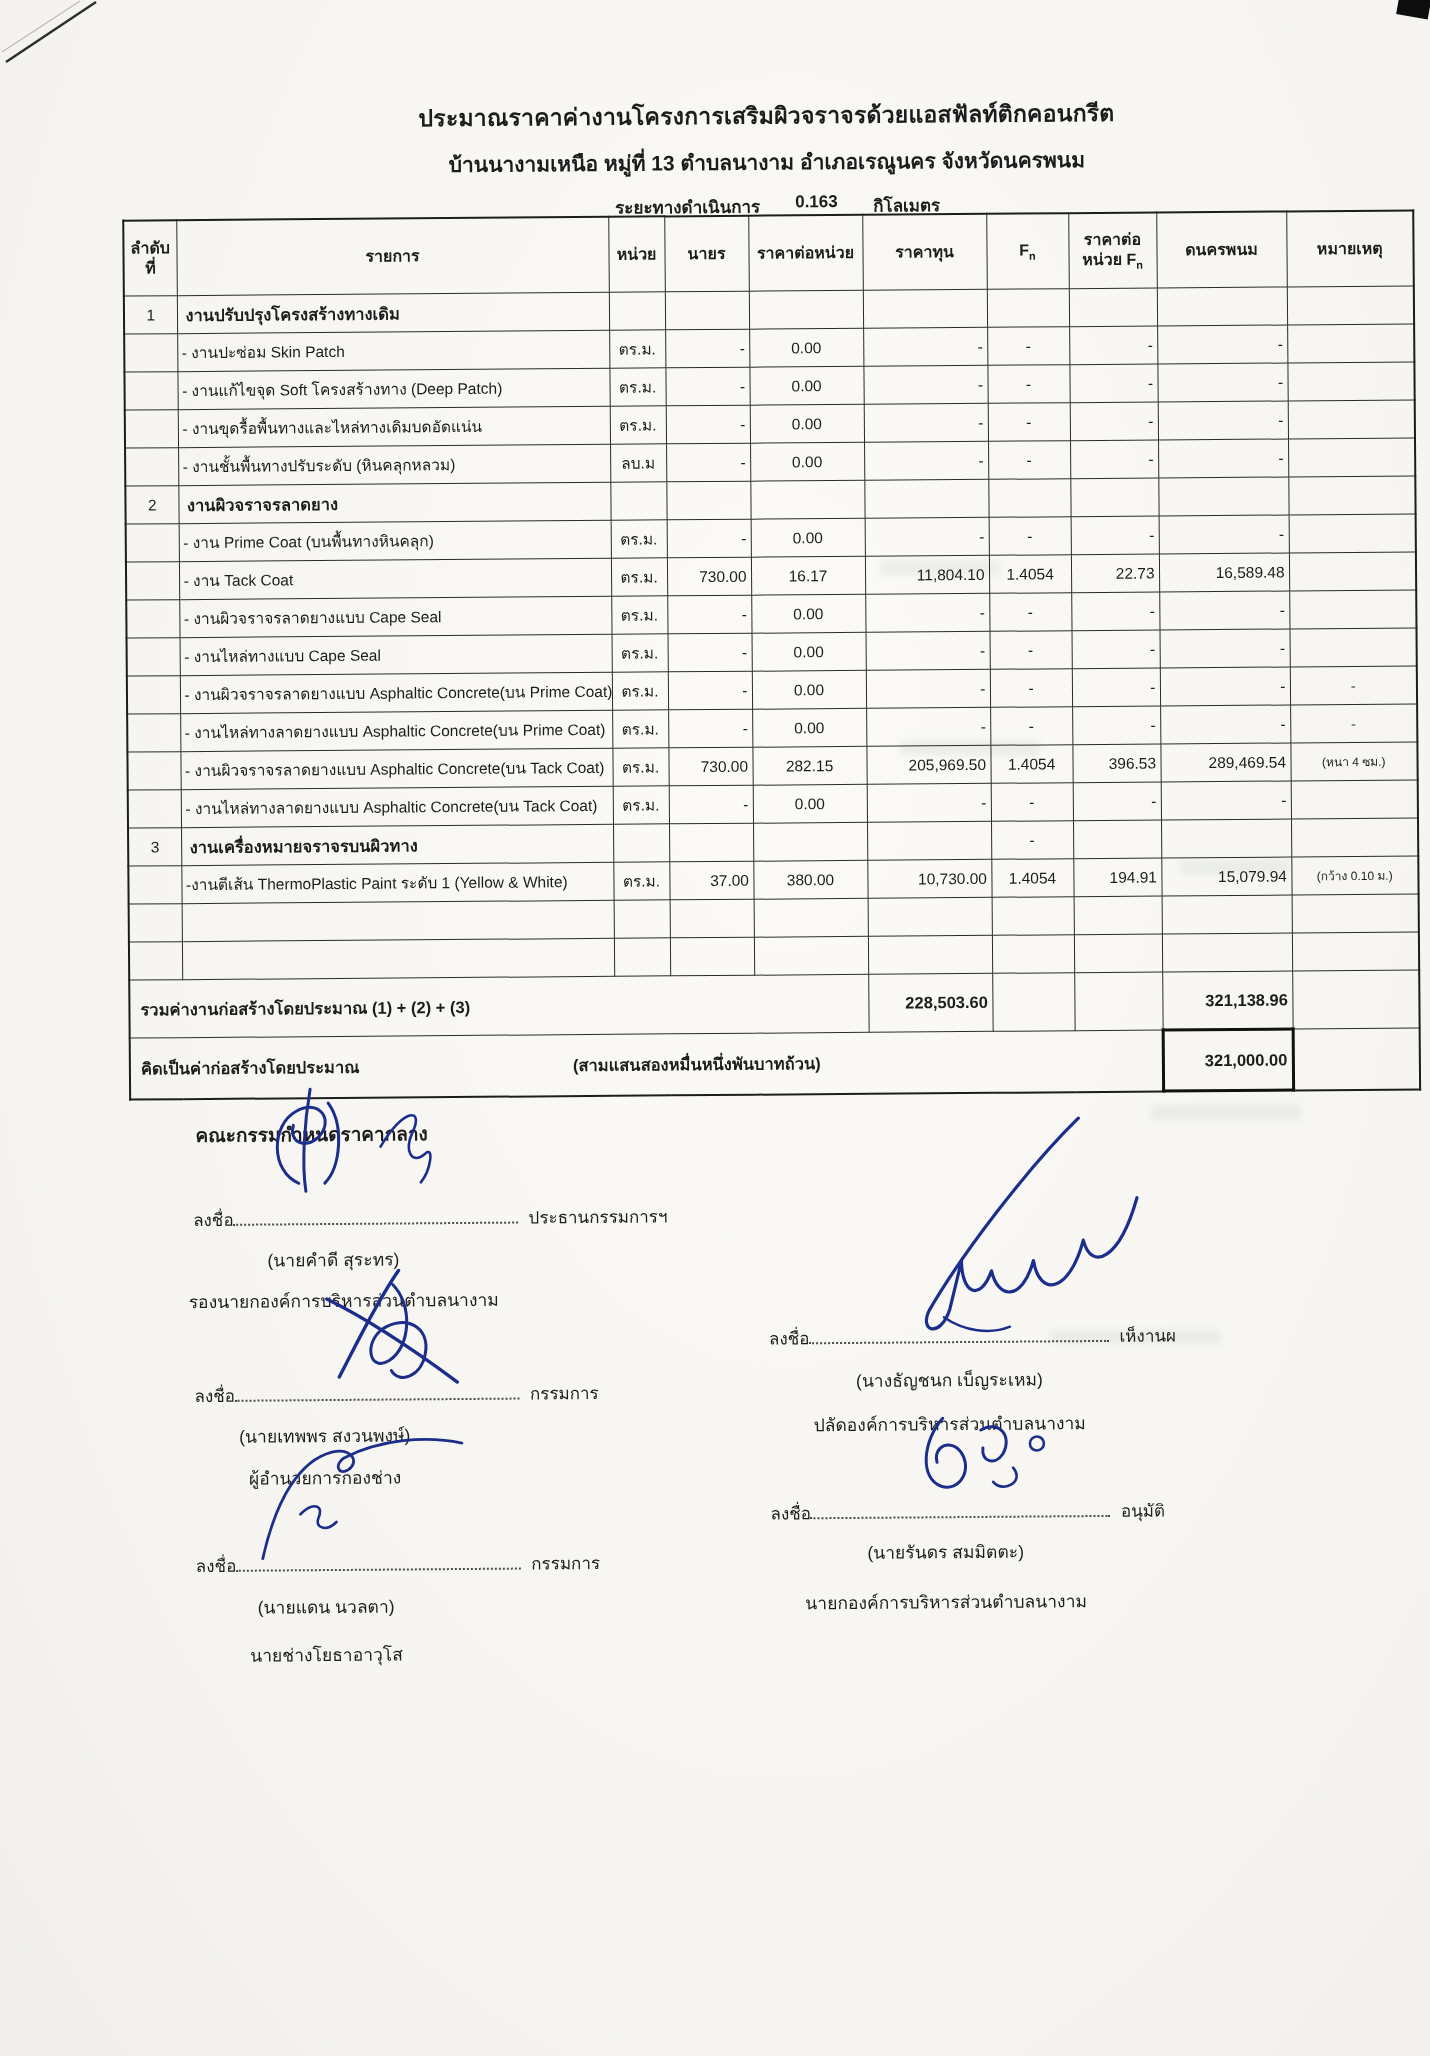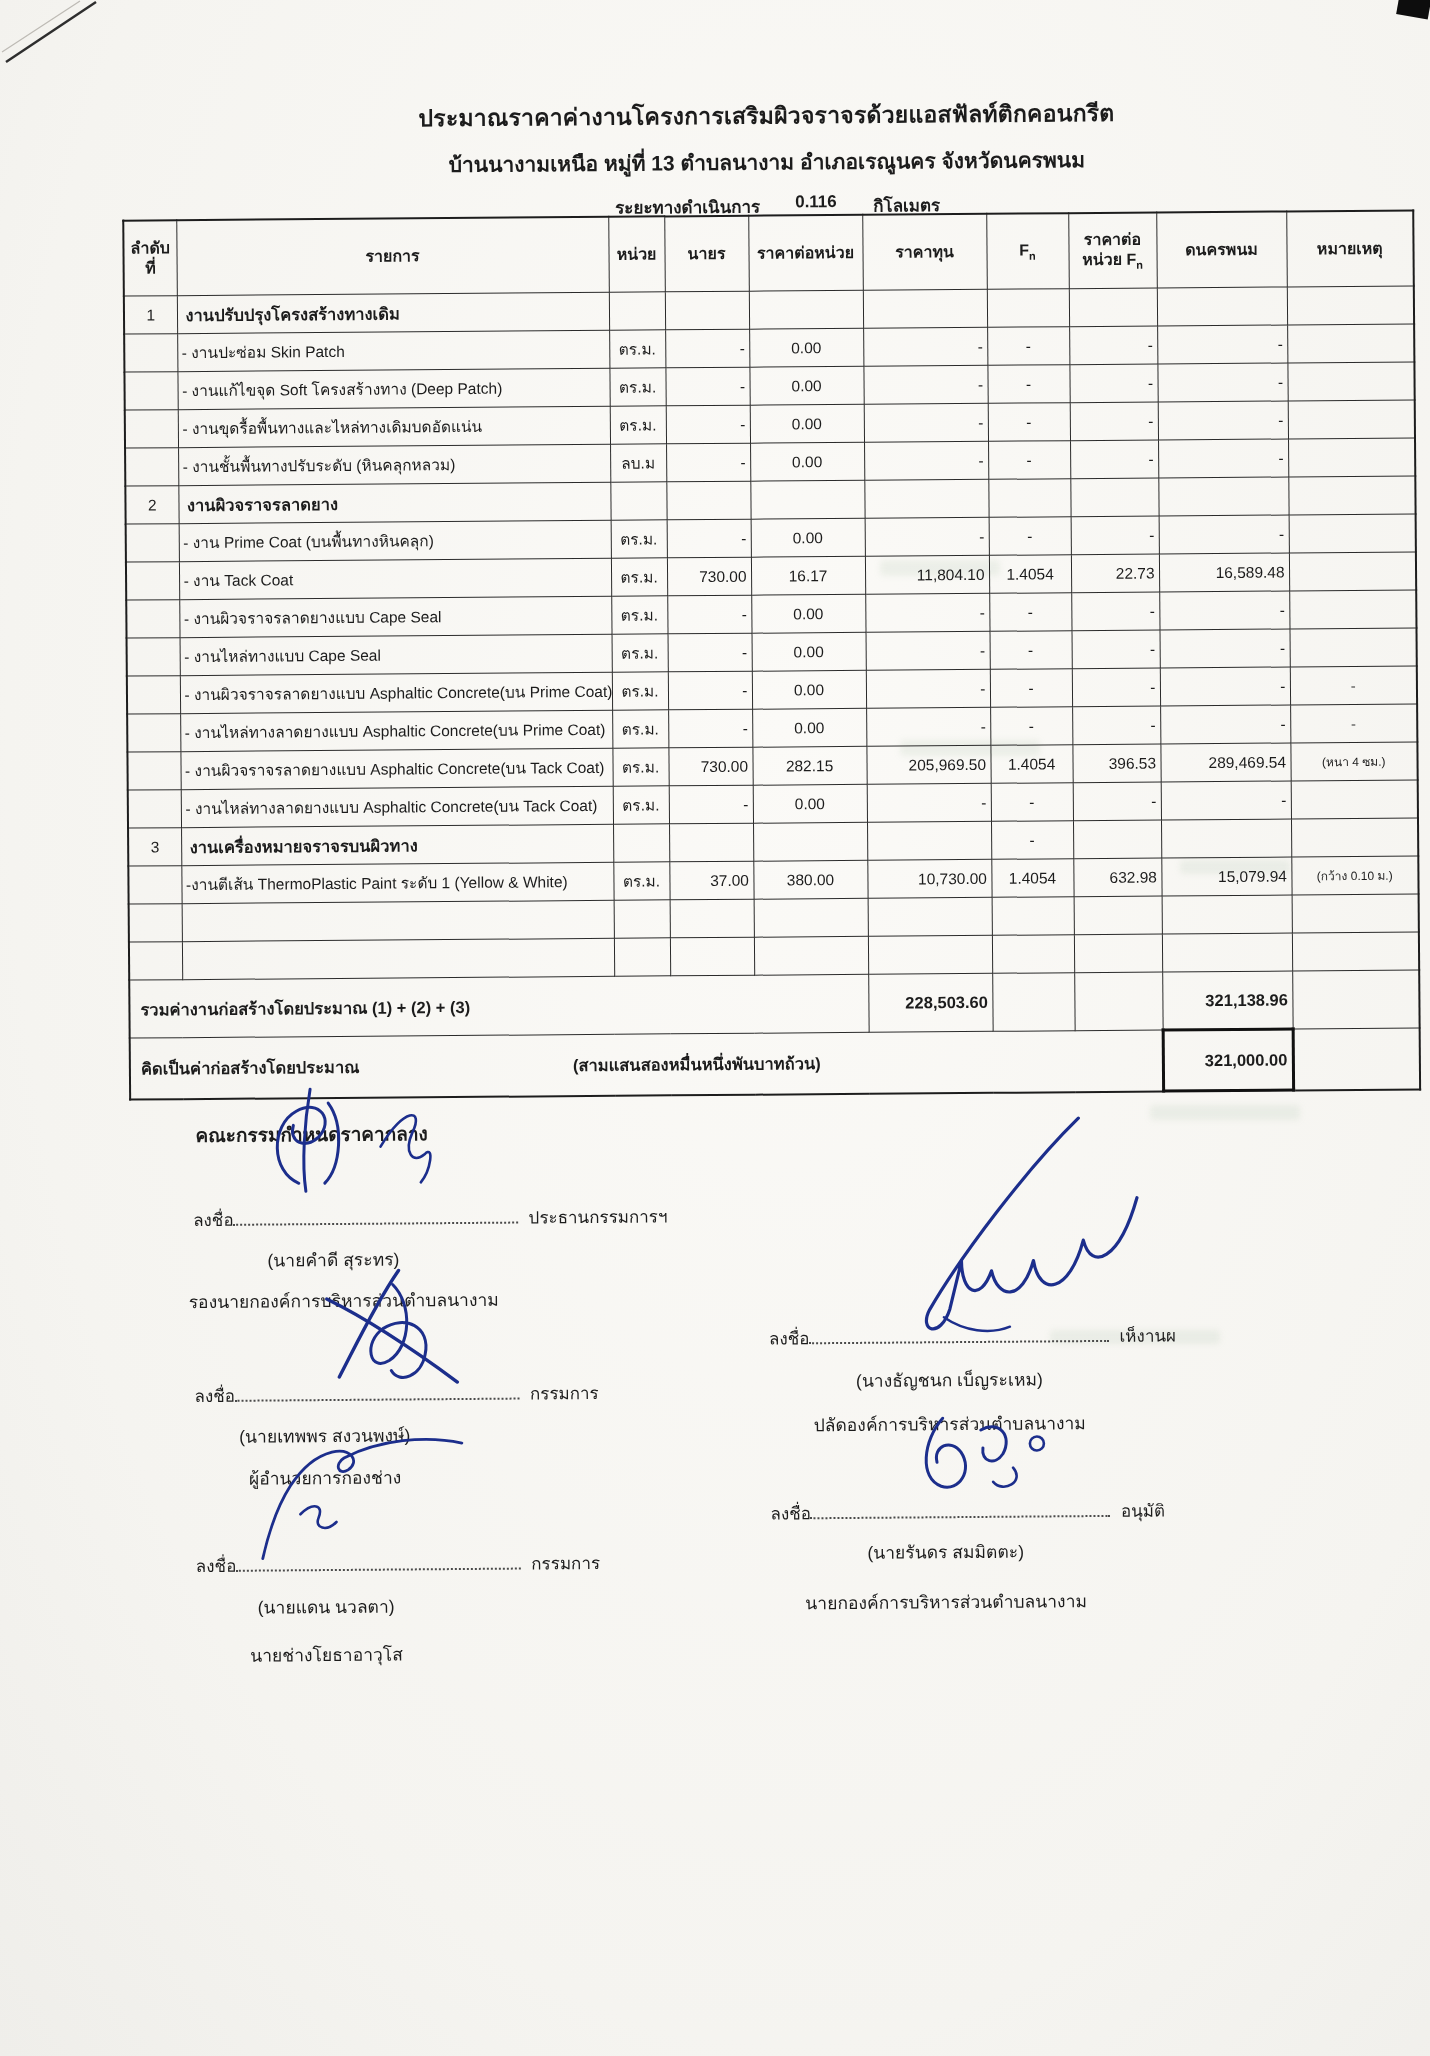--- a/index.html
+++ b/index.html
@@ -85,21 +85,21 @@
   <div class="ghost" style="left:1180px;top:860px;width:110px;height:14px;"></div>
   <div class="ghost" style="left:1150px;top:1105px;width:150px;height:15px;"></div>
   <div class="ghost" style="left:1050px;top:1330px;width:170px;height:14px;"></div>
 
   <div class="content">
 
     <div class="title1">ประมาณราคาค่างานโครงการเสริมผิวจราจรด้วยแอสฟัลท์ติกคอนกรีต</div>
     <div class="title2">บ้านนางามเหนือ  หมู่ที่ 13  ตำบลนางาม   อำเภอเรณูนคร  จังหวัดนครพนม</div>
     <div class="distline">
       <span class="dist-label">ระยะทางดำเนินการ</span>
-      <span class="dist-value">0.116</span>
+      <span class="dist-value">0.163</span>
       <span class="dist-unit">กิโลเมตร</span>
     </div>
 
     <table class="est">
       <colgroup>
         <col style="width:53px">
           <col style="width:432px">
           <col style="width:56px">
           <col style="width:84px">
         <col style="width:114px">
@@ -304,21 +304,21 @@
             <td class="remark"></td>
       </tr>
       <tr class="body-row">
         <td class="no"></td>
         <td class="item">-งานตีเส้น ThermoPlastic Paint ระดับ 1 (Yellow &amp; White)</td>
         <td class="unit">ตร.ม.</td>
         <td class="qty">37.00</td>
         <td class="uprice">380.00</td>
         <td class="cost">10,730.00</td>
         <td class="fcol">1.4054</td>
-        <td class="upf">632.98</td>
+        <td class="upf">194.91</td>
         <td class="mid">15,079.94</td>
         <td class="remark">(กว้าง 0.10 ม.)</td>
       </tr>
 
       <tr class="body-row">
         <td></td>
             <td></td>
             <td></td>
         <td></td>
             <td></td>

